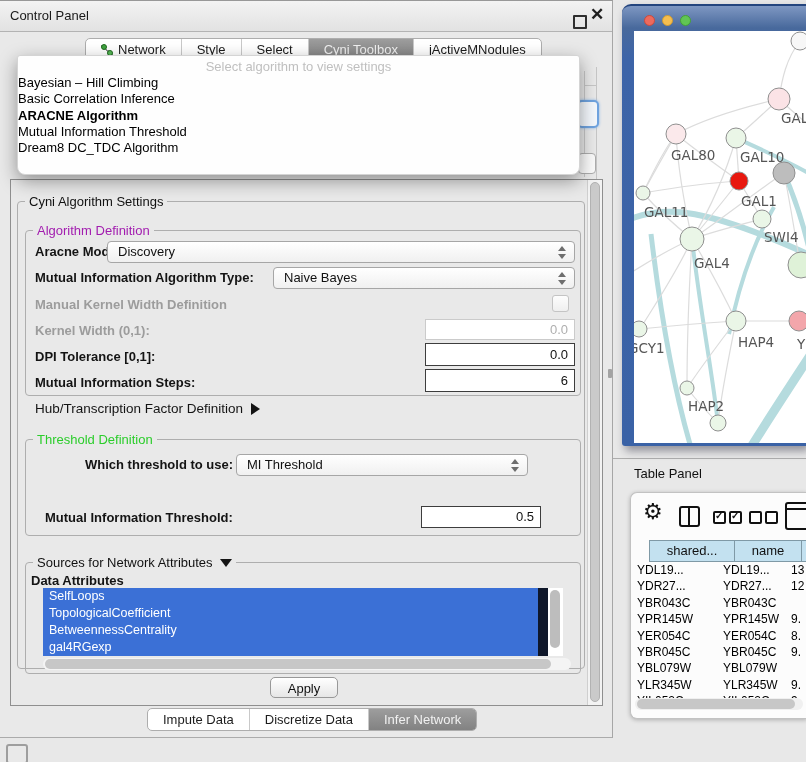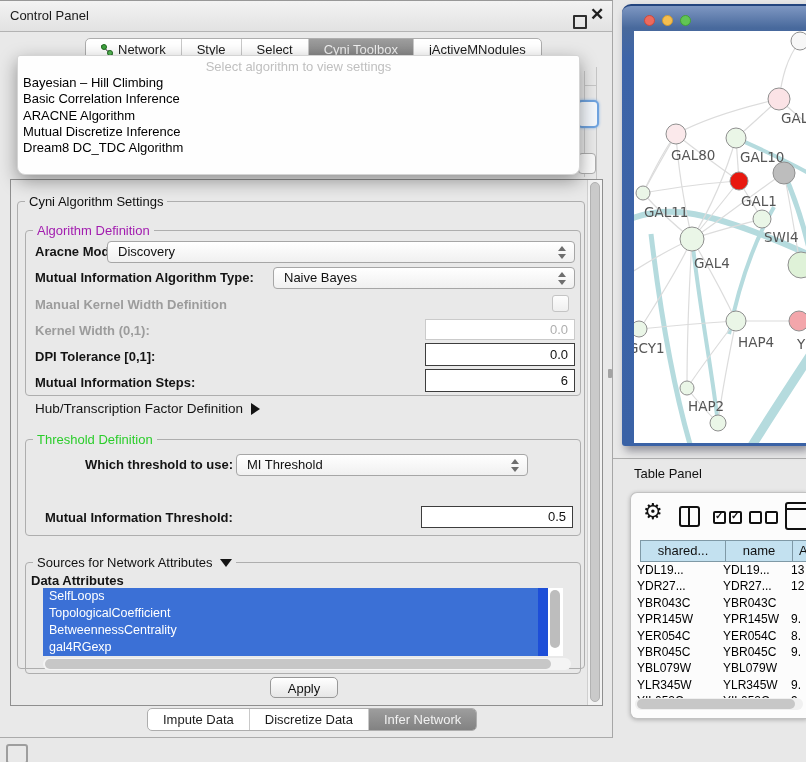--- a/index.html
+++ b/index.html
@@ -47,35 +47,35 @@
       border-right:4px solid transparent;border-top:5px solid #6E6E6E}
   .tfield{position:absolute;height:21px;background:#FFF;border:1px solid #3D3D3D;box-sizing:border-box;
       font-size:13px;line-height:19px;text-align:right;padding-right:6px;color:#111}
   .tfield.dis{border:1px solid #CBCBCB;color:#AFAFAF}
   .chk{position:absolute;width:15px;height:15px;border:1px solid #C4C4C4;border-radius:3px;
       background:linear-gradient(#FDFDFD,#EFEFEF)}
   .tri-r{display:inline-block;width:0;height:0;border-top:6px solid transparent;
       border-bottom:6px solid transparent;border-left:9px solid #141414;margin-left:8px;vertical-align:-2px}
   .tri-d{display:inline-block;width:0;height:0;border-left:6px solid transparent;
       border-right:6px solid transparent;border-top:8px solid #141414;margin-left:7px}
-  .attrlist{position:absolute;background:#1d4ed8;overflow:hidden}
+  .attrlist{position:absolute;background:#0f172a;overflow:hidden}
   .attr{height:17px;line-height:17px;background:#3B70D6;color:#FFF;font-size:12.5px;padding-left:6px;
       width:489px}
   .list-vsb{position:absolute;top:0;bottom:0;right:0;width:15px;background:#FFF}
   .list-vsb .thumb{position:absolute;left:2px;width:10px;top:2px;height:58px;background:#BDBDBD;border-radius:6px}
   .hsb{position:absolute;height:12px;background:#F4F4F4;border-radius:6px}
   .hsb .thumb{position:absolute;left:2px;top:1px;height:10px;background:#C7C7C7;border-radius:5px}
   .btn{position:absolute;border:1px solid #989898;border-radius:5px;background:linear-gradient(#FFFFFF,#E6E6E6);
       font-size:13px;line-height:19px;font-family:"Liberation Sans",sans-serif;color:#111}
   
   .ddo{left:17px;top:55px;width:561px;height:118px;background:#FEFEFE;border:1px solid #D4D4D4;
       border-radius:3px 3px 8px 8px;box-shadow:0 6px 18px rgba(0,0,0,.38);z-index:50}
   .ddo .ph{position:absolute;top:3px;left:0;right:0;text-align:center;color:#BFBFBF;font-size:13px}
-  .algo-item{height:16.3px;line-height:16.3px;padding-left:5px;font-size:13px;color:#000;white-space:nowrap}
-  .algo-item.b{font-weight:normal}
+  .algo-item{height:16.3px;line-height:16.3px;font-size:13px;color:#000;white-space:nowrap}
+  .algo-item.b{font-weight:bold}
   
   .frag-line{background:#C6C6C6}
   .frag-combo{left:577px;top:99px;width:18px;height:24px;border:2px solid #6FA3DF;border-radius:5px;
       background:#F3F7FC;box-shadow:0 0 3px #82B2E8}
   .frag-box{left:578px;top:152px;width:16px;height:19px;border:1px solid #ADADAD;border-radius:4px;background:#FAFAFA}
   
   .netwin{left:622px;top:4px;width:184px;height:440px;border-radius:9px 0 0 3px;
       background:linear-gradient(180deg,#7E97C2 0%,#48699C 5%,#3D64A8 12%,#3A62A6 100%);
       border-top:2px solid #24457E;box-shadow:3px 5px 9px rgba(40,40,60,.45);z-index:5}
   .light{position:absolute;width:11px;height:11px;border-radius:50%;top:9px;box-sizing:border-box}
@@ -91,21 +91,21 @@
   .gear{position:absolute;left:12px;top:6px;font-size:22px;color:#111;font-family:"DejaVu Sans",sans-serif}
   .ico-cols{position:absolute;left:48px;top:13px;width:17px;height:17px;border:2px solid #111;border-radius:3px}
   .ico-cols::after{content:"";position:absolute;left:7px;top:0;bottom:0;width:2px;background:#111}
   .cb{position:absolute;width:9px;height:9px;border:2px solid #111;border-radius:2px;background:#FFF}
   .cb.on::after{content:"✓";position:absolute;left:0px;top:-3px;font-size:10px;font-weight:bold;color:#111}
   .ico-doc{position:absolute;left:154px;top:9px;width:26px;height:24px;border:2px solid #111;border-radius:3px}
   .ico-doc::after{content:"";position:absolute;left:0;top:4px;right:0;height:2px;background:#111}
   .thead{position:absolute;left:2px;top:47px;display:flex;height:22px}
   .hcell{background:#C3E1F0;border:1px solid #7F99A6;margin-left:-1px;box-sizing:border-box;
       text-align:center;line-height:20px;font-size:13px;color:#111}
-  .hc0{width:86px;margin-left:7px}.hc1{width:68px}.hc2{width:60px;text-align:left;padding-left:6px}
+  .hc0{width:86px;margin-left:16px}.hc1{width:68px}.hc2{width:60px;text-align:left;padding-left:6px}
   .rows{position:absolute;left:2px;top:69px;width:174px}
   .trow{display:flex;height:16.4px;line-height:16.4px;font-size:12px;color:#000;white-space:nowrap}
   .tc0{width:82px;padding-left:4px}.tc1{width:64px;padding-left:4px}.tc2{padding-left:4px}
   .tcard .hsb{left:4px;top:205px;width:168px;background:#F0F0F0;z-index:3}
   
   .grip{left:608px;top:369px;width:4px;height:9px;background:#A3A3A3;border-radius:1px}
   .corner-ico{left:6px;top:744px;width:18px;height:16px;border:2px solid #9E9E9E;border-radius:3px;background:#E9E9E9}
   svg text{font-family:"DejaVu Sans","Liberation Sans",sans-serif}
 </style>
 </head>
@@ -178,21 +178,21 @@
 
     <div class="group" style="left:14px;top:259px;width:554px;height:95px">
       <span class="gtitle t-green">Threshold Definition</span>
     </div>
     <span class="lbl" style="left:74px;top:277px">Which threshold to use:</span>
     <div class="combo" style="left:225px;top:274px;width:292px">
       <span>MI Threshold</span>
       <span class="arrows"></span>
     </div>
     <span class="lbl" style="left:34px;top:330px">Mutual Information Threshold:</span>
-    <div class="tfield" style="left:410px;top:326px;width:152px;height:22px;line-height:20px">0.5</div>
+    <div class="tfield" style="left:410px;top:326px;width:120px;height:22px;line-height:20px">0.5</div>
 
     <div class="group" style="left:14px;top:382px;width:554px;height:110px">
       <span class="gtitle">
           <span>Sources for Network Attributes</span>
           <span class="tri-d"></span>
         </span>
     </div>
     <span class="lbl" style="left:20px;top:393px">Data Attributes</span>
     <div class="attrlist" style="left:32px;top:408px;width:520px;height:68px" id="attrList">
 
@@ -223,21 +223,21 @@
       </div>
     </div>
 </div>
 
 <div class="abs ddo">
   <div class="ph">Select algorithm to view settings</div>
   <div style="position:absolute;left:0;top:19px;right:0" id="algoItems">
       <div class="algo-item">Bayesian – Hill Climbing</div>
       <div class="algo-item">Basic Correlation Inference</div>
       <div class="algo-item b">ARACNE Algorithm</div>
-      <div class="algo-item">Mutual Discretize Inference</div>
+      <div class="algo-item">Mutual Information Threshold</div>
       <div class="algo-item">Dream8 DC_TDC Algorithm</div>
     </div>
 </div>
 
 <div class="abs netwin">
   <span class="light l-red"></span>
   <span class="light l-yellow"></span>
   <span class="light l-green"></span>
   <div class="netcanvas">
     <svg id="netsvg" width="172" height="412" viewBox="0 0 172 412">

